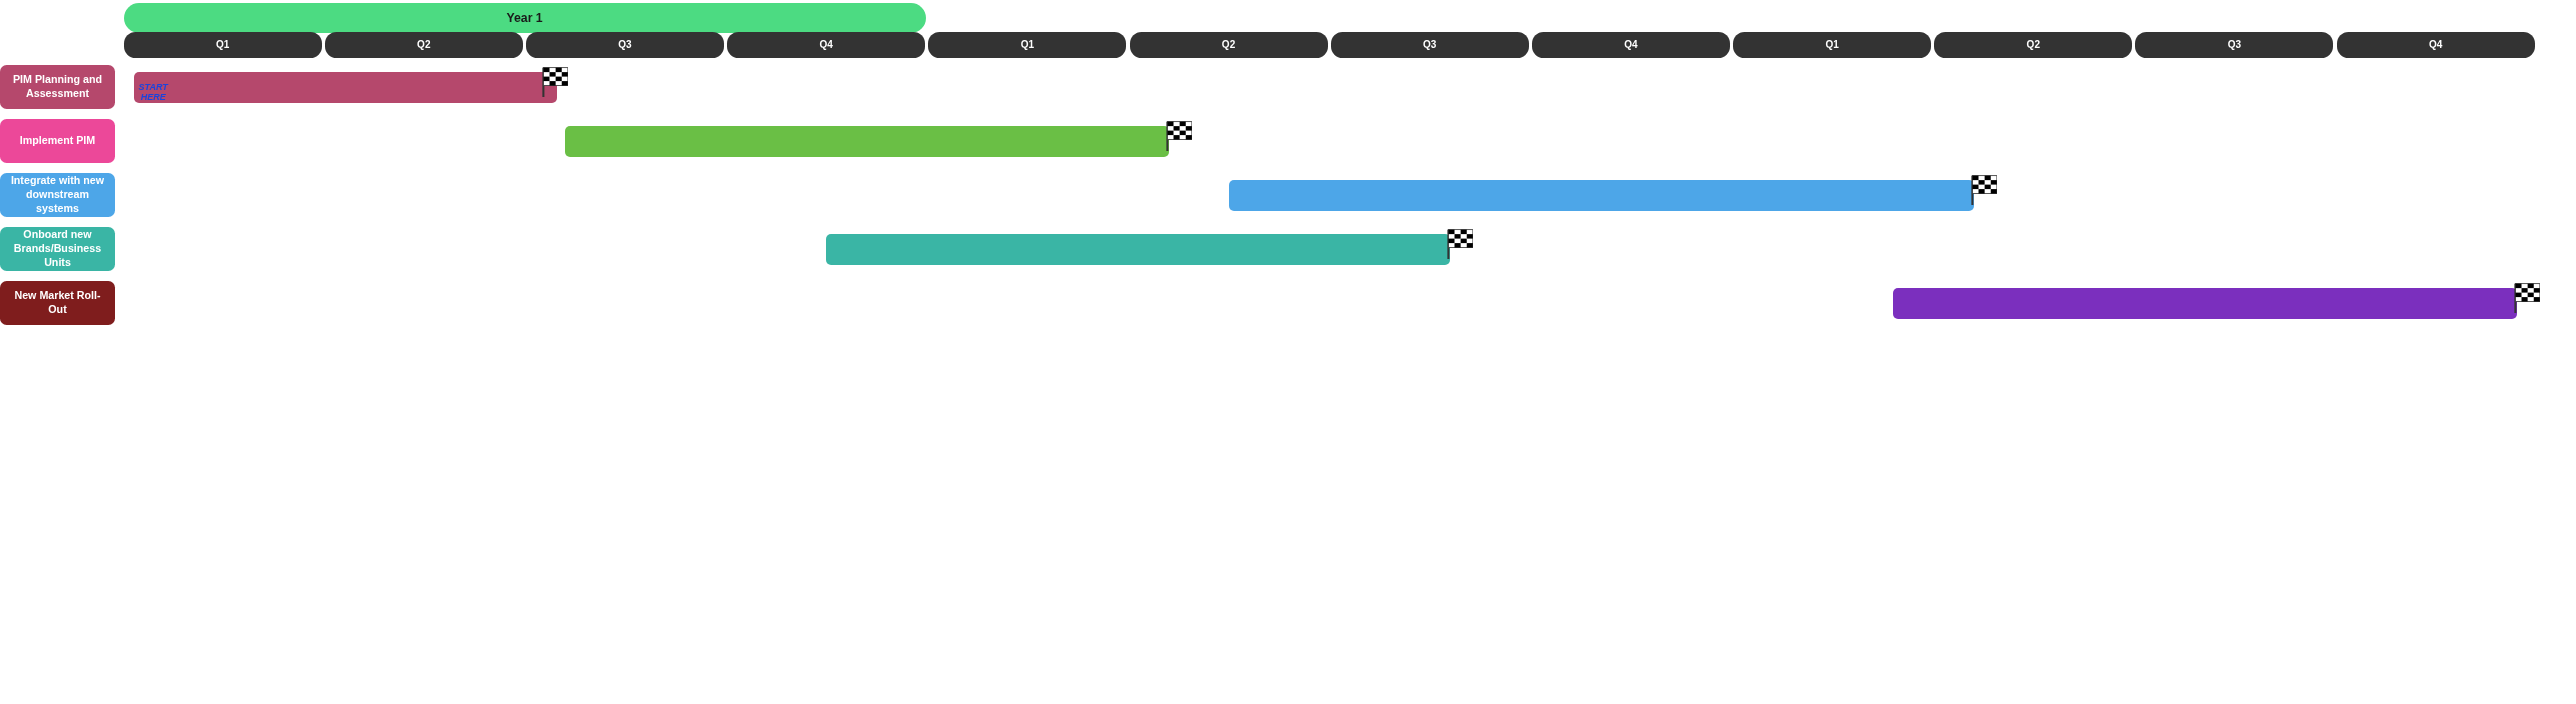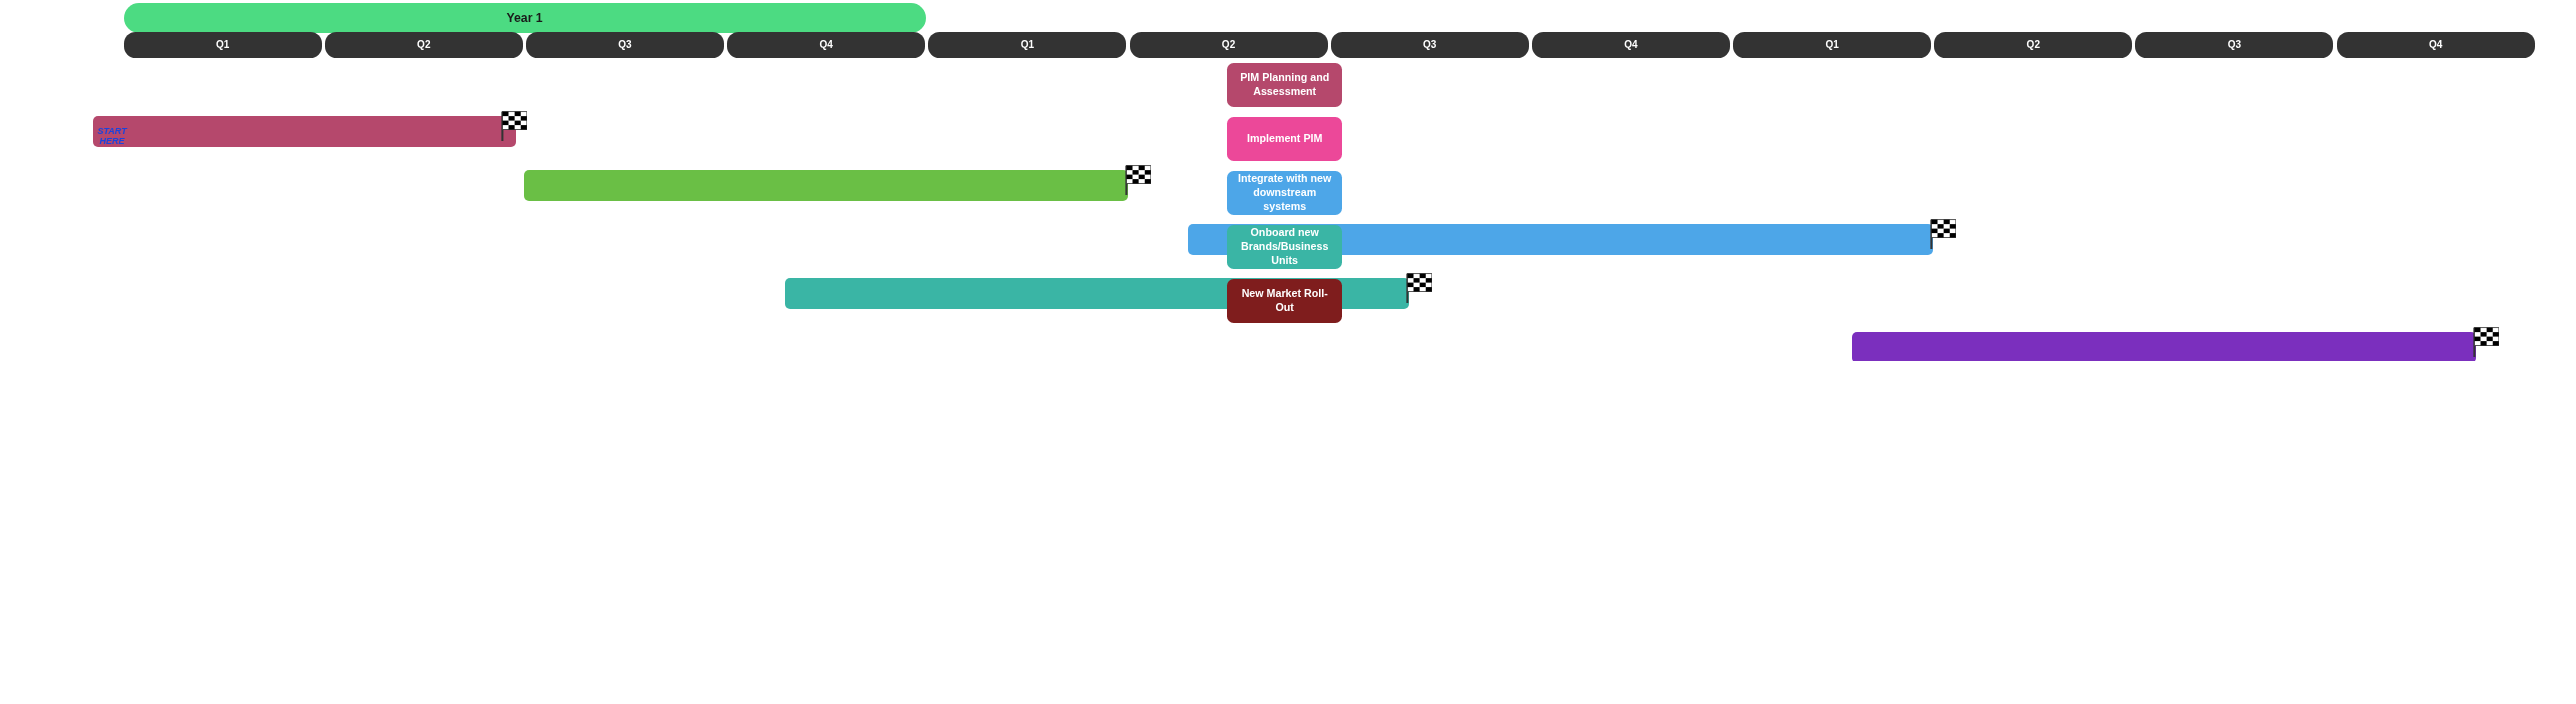--- a/index.html
+++ b/index.html
@@ -55,21 +55,20 @@
       margin: 0 1.6px;
     }
 
     
     .gantt-row {
       display: flex;
       align-items: center;
       height: 49px;
       margin-top: 5px;
       position: relative;
-      flex-direction: column;
     }
 
     .row-label {
       width: 115px;
       min-width: 115px;
       border-radius: 6.6px;
       display: flex;
       align-items: center;
       justify-content: center;
       text-align: center;

